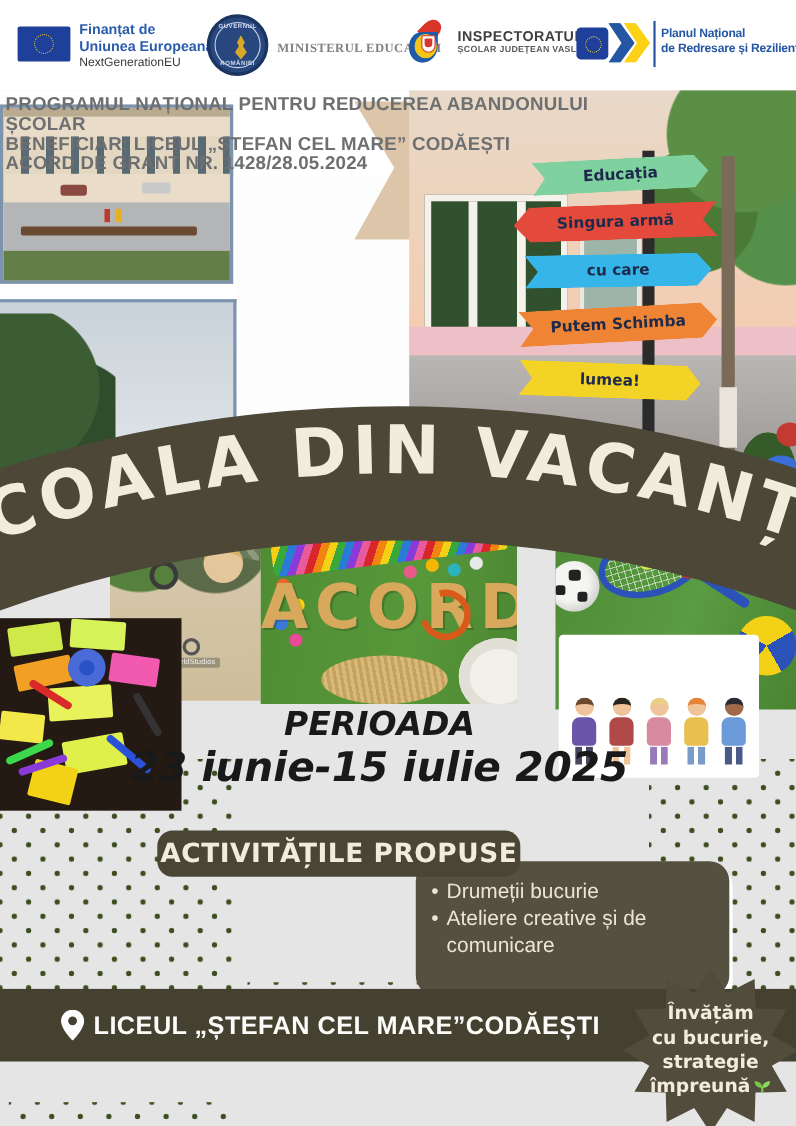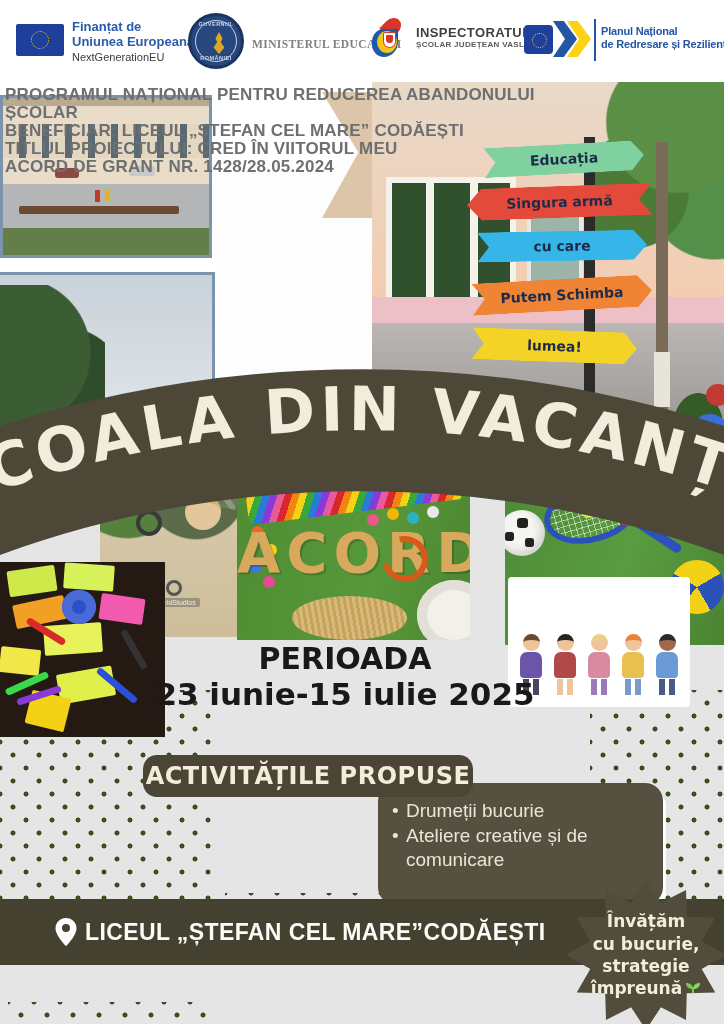--- a/index.html
+++ b/index.html
@@ -149,22 +149,22 @@
       background:linear-gradient(90deg,currentColor 0 6px,transparent 6px 10px,currentColor 10px 16px);}
 
   
   .arc-svg{left:0;top:0;width:724px;height:1024px;z-index:5;pointer-events:none;}
 
   
   .dots{background-image:radial-gradient(#3d4e1f 2.2px,transparent 2.8px),
                          radial-gradient(#3d4e1f 2.2px,transparent 2.8px);
         background-size:26px 26px;background-position:0 0,13px 13px;z-index:2;}
   .period{left:105px;top:641px;width:480px;text-align:center;z-index:7;color:#191919;
-      font-family:"DejaVu Sans",sans-serif;font-weight:800;line-height:1.18;}
-  .period .l1{font-size:30px;} .period .l2{font-size:31px;}
+      font-family:"DejaVu Sans",sans-serif;font-weight:800;line-height:1.18;font-style:italic;}
+  .period .l1{font-size:30px;} .period .l2{font-size:37px;}
   .act-badge{left:143px;top:755px;width:330px;height:42px;background:#4a4534;border-radius:14px;z-index:9;
       display:flex;align-items:center;justify-content:center;
       font-family:"DejaVu Sans",sans-serif;font-size:24px;font-weight:800;color:#f2ecdc;letter-spacing:.5px;}
   .act-box{background:#565040;border-radius:18px;z-index:8;box-sizing:border-box;
       box-shadow:4px 5px 0 -1px rgba(255,255,255,.95);padding:12px 8px 8px 10px;}
   .box-l{left:75px;top:790px;width:292px;height:118px;}
   .box-r{left:378px;top:783px;width:285px;height:122px;padding-top:16px;}
   .act-box ul{margin:0;padding:0;list-style:none;}
   .act-box li{font-size:19px;color:#ece5d6;line-height:1.3;padding-left:18px;position:relative;}
   .act-box li::before{content:"•";position:absolute;left:4px;}
@@ -270,21 +270,20 @@
       <span>Putem Schimba</span>
       </div>
     <div class="sign pr" style="left:100px;top:248px;width:165px;height:32px;background:#f4d327;transform:rotate(2deg);">
       <span>lumea!</span>
       </div>
   </div>
 
   <div class="abs program-text">
     <div>PROGRAMUL NAȚIONAL PENTRU REDUCEREA ABANDONULUI ȘCOLAR</div>
     <div>BENEFICIAR: LICEUL „ȘTEFAN CEL MARE” CODĂEȘTI</div>
-    <div>TITLUL PROIECTULUI: CRED ÎN VIITORUL MEU</div>
     <div>ACORD DE GRANT NR. 1428/28.05.2024</div>
   </div>
 
   <div class="abs photo ph-craft">
     <div class="abs craft-shirt"></div>
     <div class="abs craft-head"></div>
     <div class="abs craft-c1"></div>
     <div class="abs craft-c2"></div>
     <div class="abs craft-c3"></div>
     <div class="abs watermark">LightFieldStudios</div>

